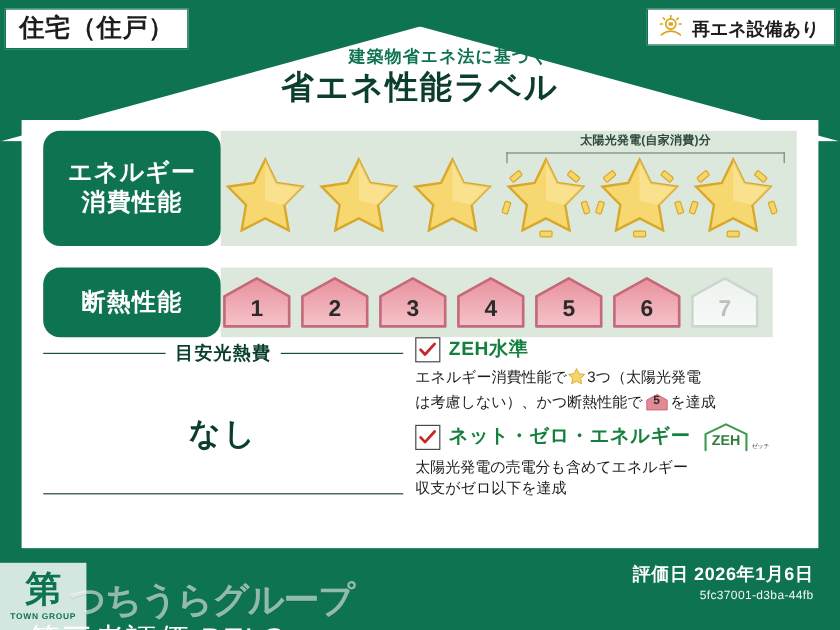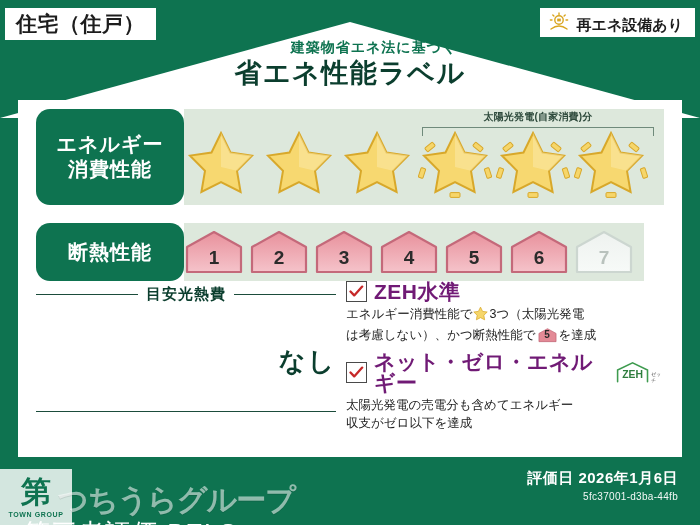--- a/index.html
+++ b/index.html
@@ -115,36 +115,36 @@
   .cost-head{
     display:flex;align-items:center;gap:8px;
     margin-top:4px;
   }
   .cost-head .rule{flex:1;height:1px;background:#1b4c3b;}
   .cost-head .ttl{
     font-size:15px;font-weight:bold;color:#0b3e2e;letter-spacing:1px;
     white-space:nowrap;
   }
   .cost-val{
-    text-align:right;font-size:26px;font-weight:bold;color:#0b3e2e;
+    text-align:center;font-size:26px;font-weight:bold;color:#0b3e2e;
     margin-top:40px;letter-spacing:2px;
   }
   .cost-rule2{
     position:absolute;left:0;right:0;top:130px;height:1px;background:#1b4c3b;
   }
   .zeh-box{flex:1;padding-left:10px;}
   .zeh-item{margin-bottom:7px;}
   .zeh-head{display:flex;align-items:center;gap:7px;}
   .chk{
     width:19px;height:19px;flex:0 0 19px;
     border:1px solid #4a4a4a;background:#fff;
     display:flex;align-items:center;justify-content:center;
   }
   .zeh-title{
-    font-size:21px;font-weight:bold;color:#701a75;letter-spacing:.5px;
+    font-size:16px;font-weight:bold;color:#15803d;letter-spacing:.5px;
     line-height:1;
   }
   .zeh-desc{
     font-size:12.5px;color:#1d1d1d;line-height:1.45;
     margin-top:3px;letter-spacing:0px;
   }
   .inline-star{display:inline-block;vertical-align:-3px;margin:0 1px;}
   .inline-house{display:inline-block;vertical-align:-4px;margin:0 2px;position:relative;width:19px;height:16px;}
   .inline-house .ih-num{
     position:absolute;inset:0;display:flex;align-items:flex-end;justify-content:center;

